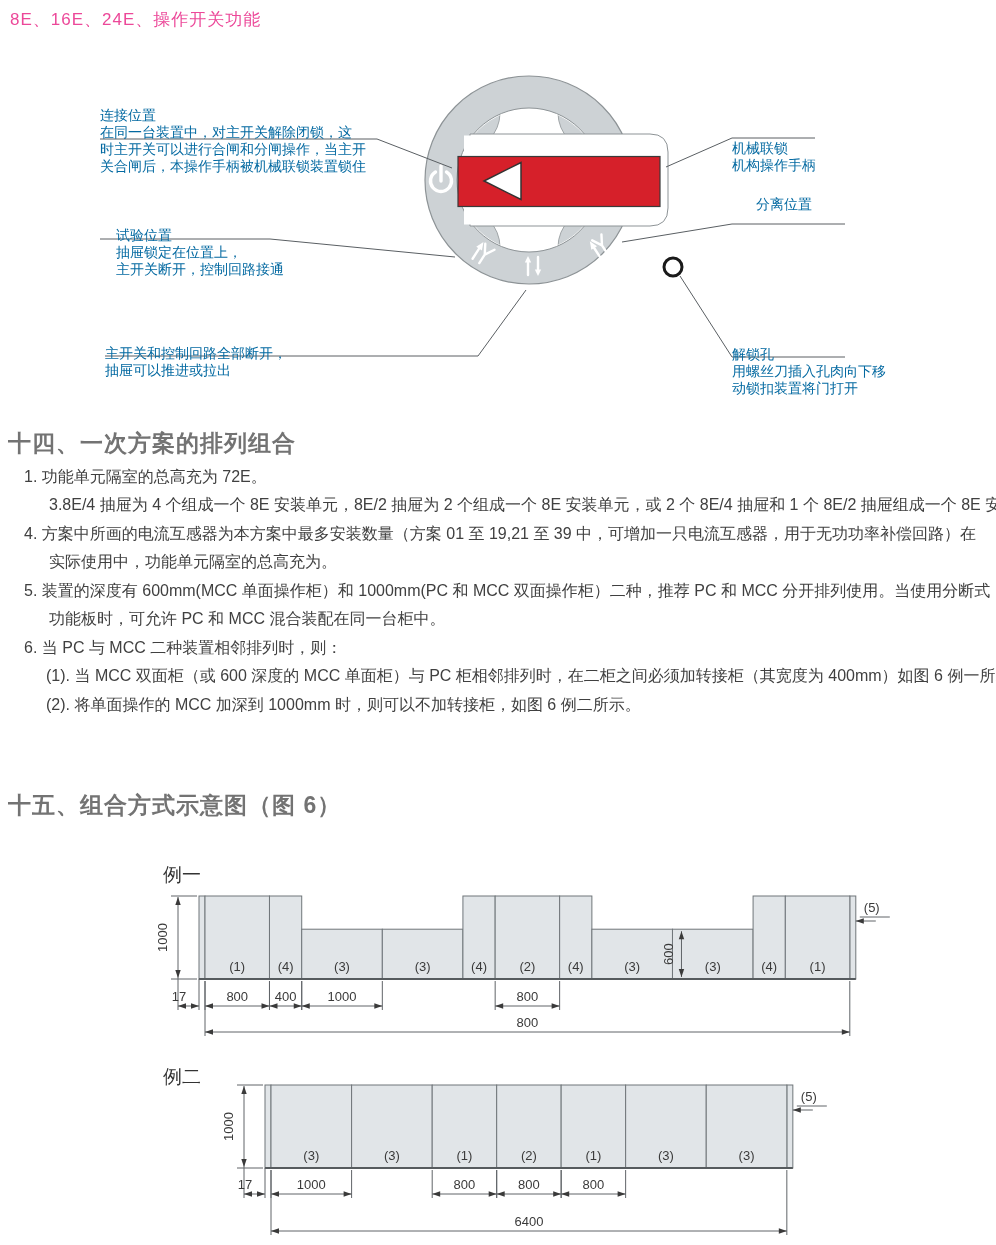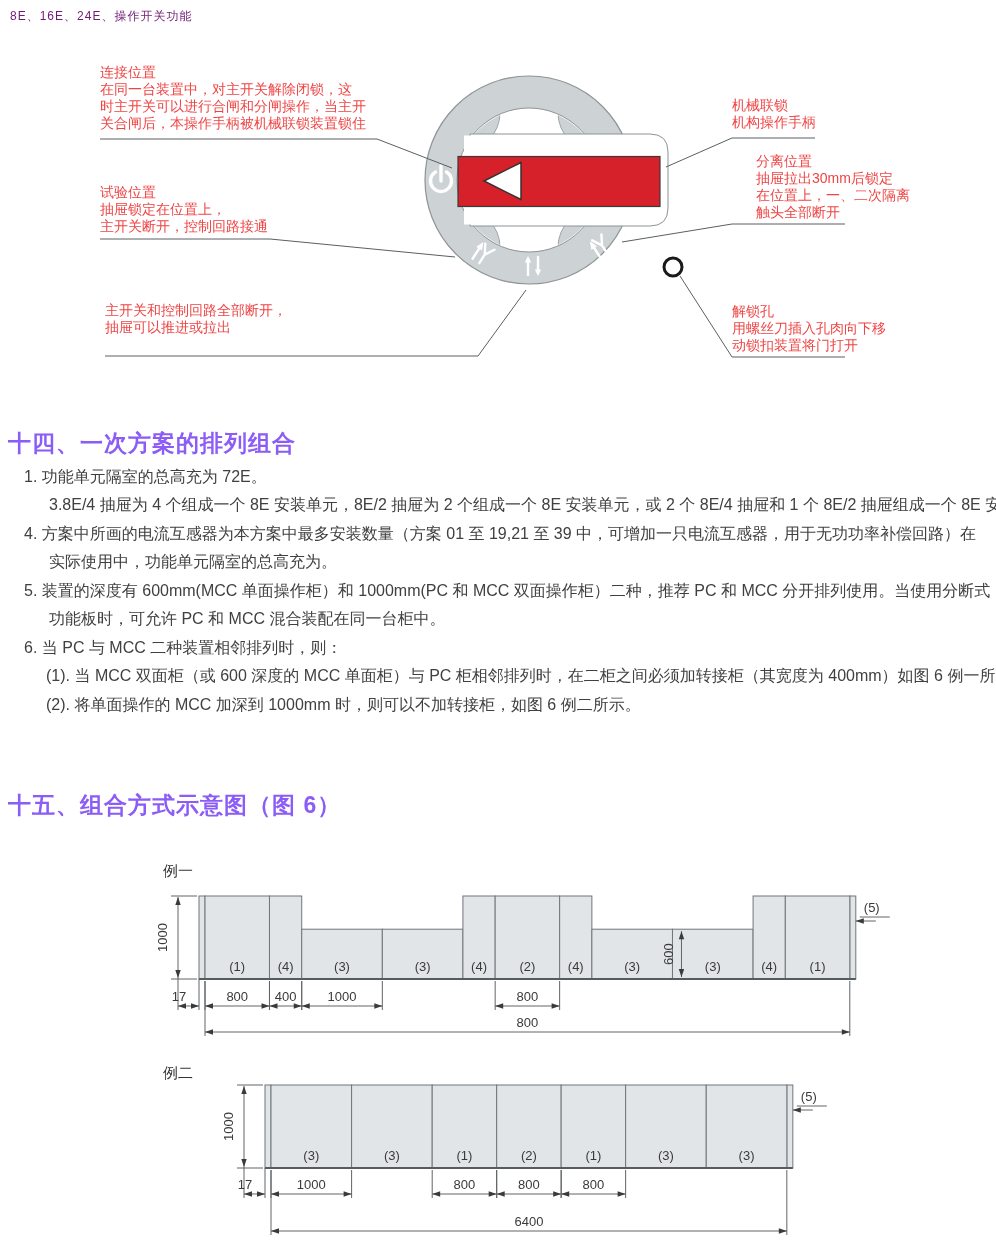--- a/index.html
+++ b/index.html
@@ -1,30 +1,30 @@
 <!DOCTYPE html>
 <html><head>
 <meta charset="utf-8">
 <style>
   html,body{margin:0;padding:0;background:#fff;}
   .page{position:relative;width:996px;height:1245px;background:#ffffff;overflow:hidden;
         font-family:"Liberation Sans","DejaVu Sans",sans-serif;color:#3f3f3f;}
   .abs{position:absolute;}
-  #page-title{left:10px;top:8px;font-size:12px;color:#701a75;letter-spacing:1px;}
+  #page-title{left:10px;top:8px;font-size:17px;color:#ec4899;letter-spacing:1px;}
   svg.layer{position:absolute;left:0;top:0;width:996px;height:1245px;pointer-events:none;}
-  .callout{position:absolute;font-size:14px;line-height:17px;color:#ef4444;}
+  .callout{position:absolute;font-size:14px;line-height:17px;color:#0369a1;margin-top:43px;}
   .co-b{white-space:pre-line;}
-  .sec-heading{position:absolute;left:8px;font-size:23px;font-weight:bold;color:#8b5cf6;letter-spacing:1px;}
+  .sec-heading{position:absolute;left:8px;font-size:23px;font-weight:bold;color:#737373;letter-spacing:1px;}
   #h14{top:428px;}
   #h15{top:790px;}
   #list14{position:absolute;left:24px;top:463px;width:988px;font-size:16px;color:#404040;}
   #list14 .bl{line-height:28.45px;white-space:nowrap;}
   .i1{padding-left:25px;}
   .i2{padding-left:22px;}
-  .ex-label{position:absolute;left:163px;font-size:15px;color:#333;}
+  .ex-label{position:absolute;left:163px;font-size:19px;color:#333;}
   #fig6-svg text{font-family:"Liberation Sans","DejaVu Sans",sans-serif;}
 </style>
 </head>
 <body>
 
 <div class="page">
 
   <svg class="layer" viewBox="0 0 996 1245">
     <defs>
       <clipPath id="innerClip">
@@ -213,38 +213,35 @@
     </svg>
 
   <div id="page-title" class="abs">8E、16E、24E、操作开关功能</div>
 
   <div class="callout" style="left:100px;top:64px;width:380px">
     <div class="co-t">连接位置</div>
     <div class="co-b">在同一台装置中，对主开关解除闭锁，这
 时主开关可以进行合闸和分闸操作，当主开
 关合闸后，本操作手柄被机械联锁装置锁住</div>
   </div>
-  <div class="callout" style="left:100px;top:184px;width:380px">
+  <div class="callout" style="left:116px;top:184px;width:380px">
     <div class="co-t">试验位置</div>
     <div class="co-b">抽屉锁定在位置上，
 主开关断开，控制回路接通</div>
   </div>
   <div class="callout" style="left:105px;top:302px;width:380px">
     <div class="co-b">主开关和控制回路全部断开，
 抽屉可以推进或拉出</div>
   </div>
   <div class="callout" style="left:732px;top:97px;width:220px">
     <div class="co-t">机械联锁</div>
     <div class="co-b">机构操作手柄</div>
   </div>
   <div class="callout" style="left:756px;top:153px;width:220px">
     <div class="co-t">分离位置</div>
-    <div class="co-b">抽屉拉出30mm后锁定
-在位置上，一、二次隔离
-触头全部断开</div>
   </div>
   <div class="callout" style="left:732px;top:303px;width:220px">
     <div class="co-t">解锁孔</div>
     <div class="co-b">用螺丝刀插入孔肉向下移
 动锁扣装置将门打开</div>
   </div>
 
   <div id="h14" class="sec-heading">十四、一次方案的排列组合</div>
   <div id="list14">
     <div class="bl i0">1. 功能单元隔室的总高充为 72E。</div>

